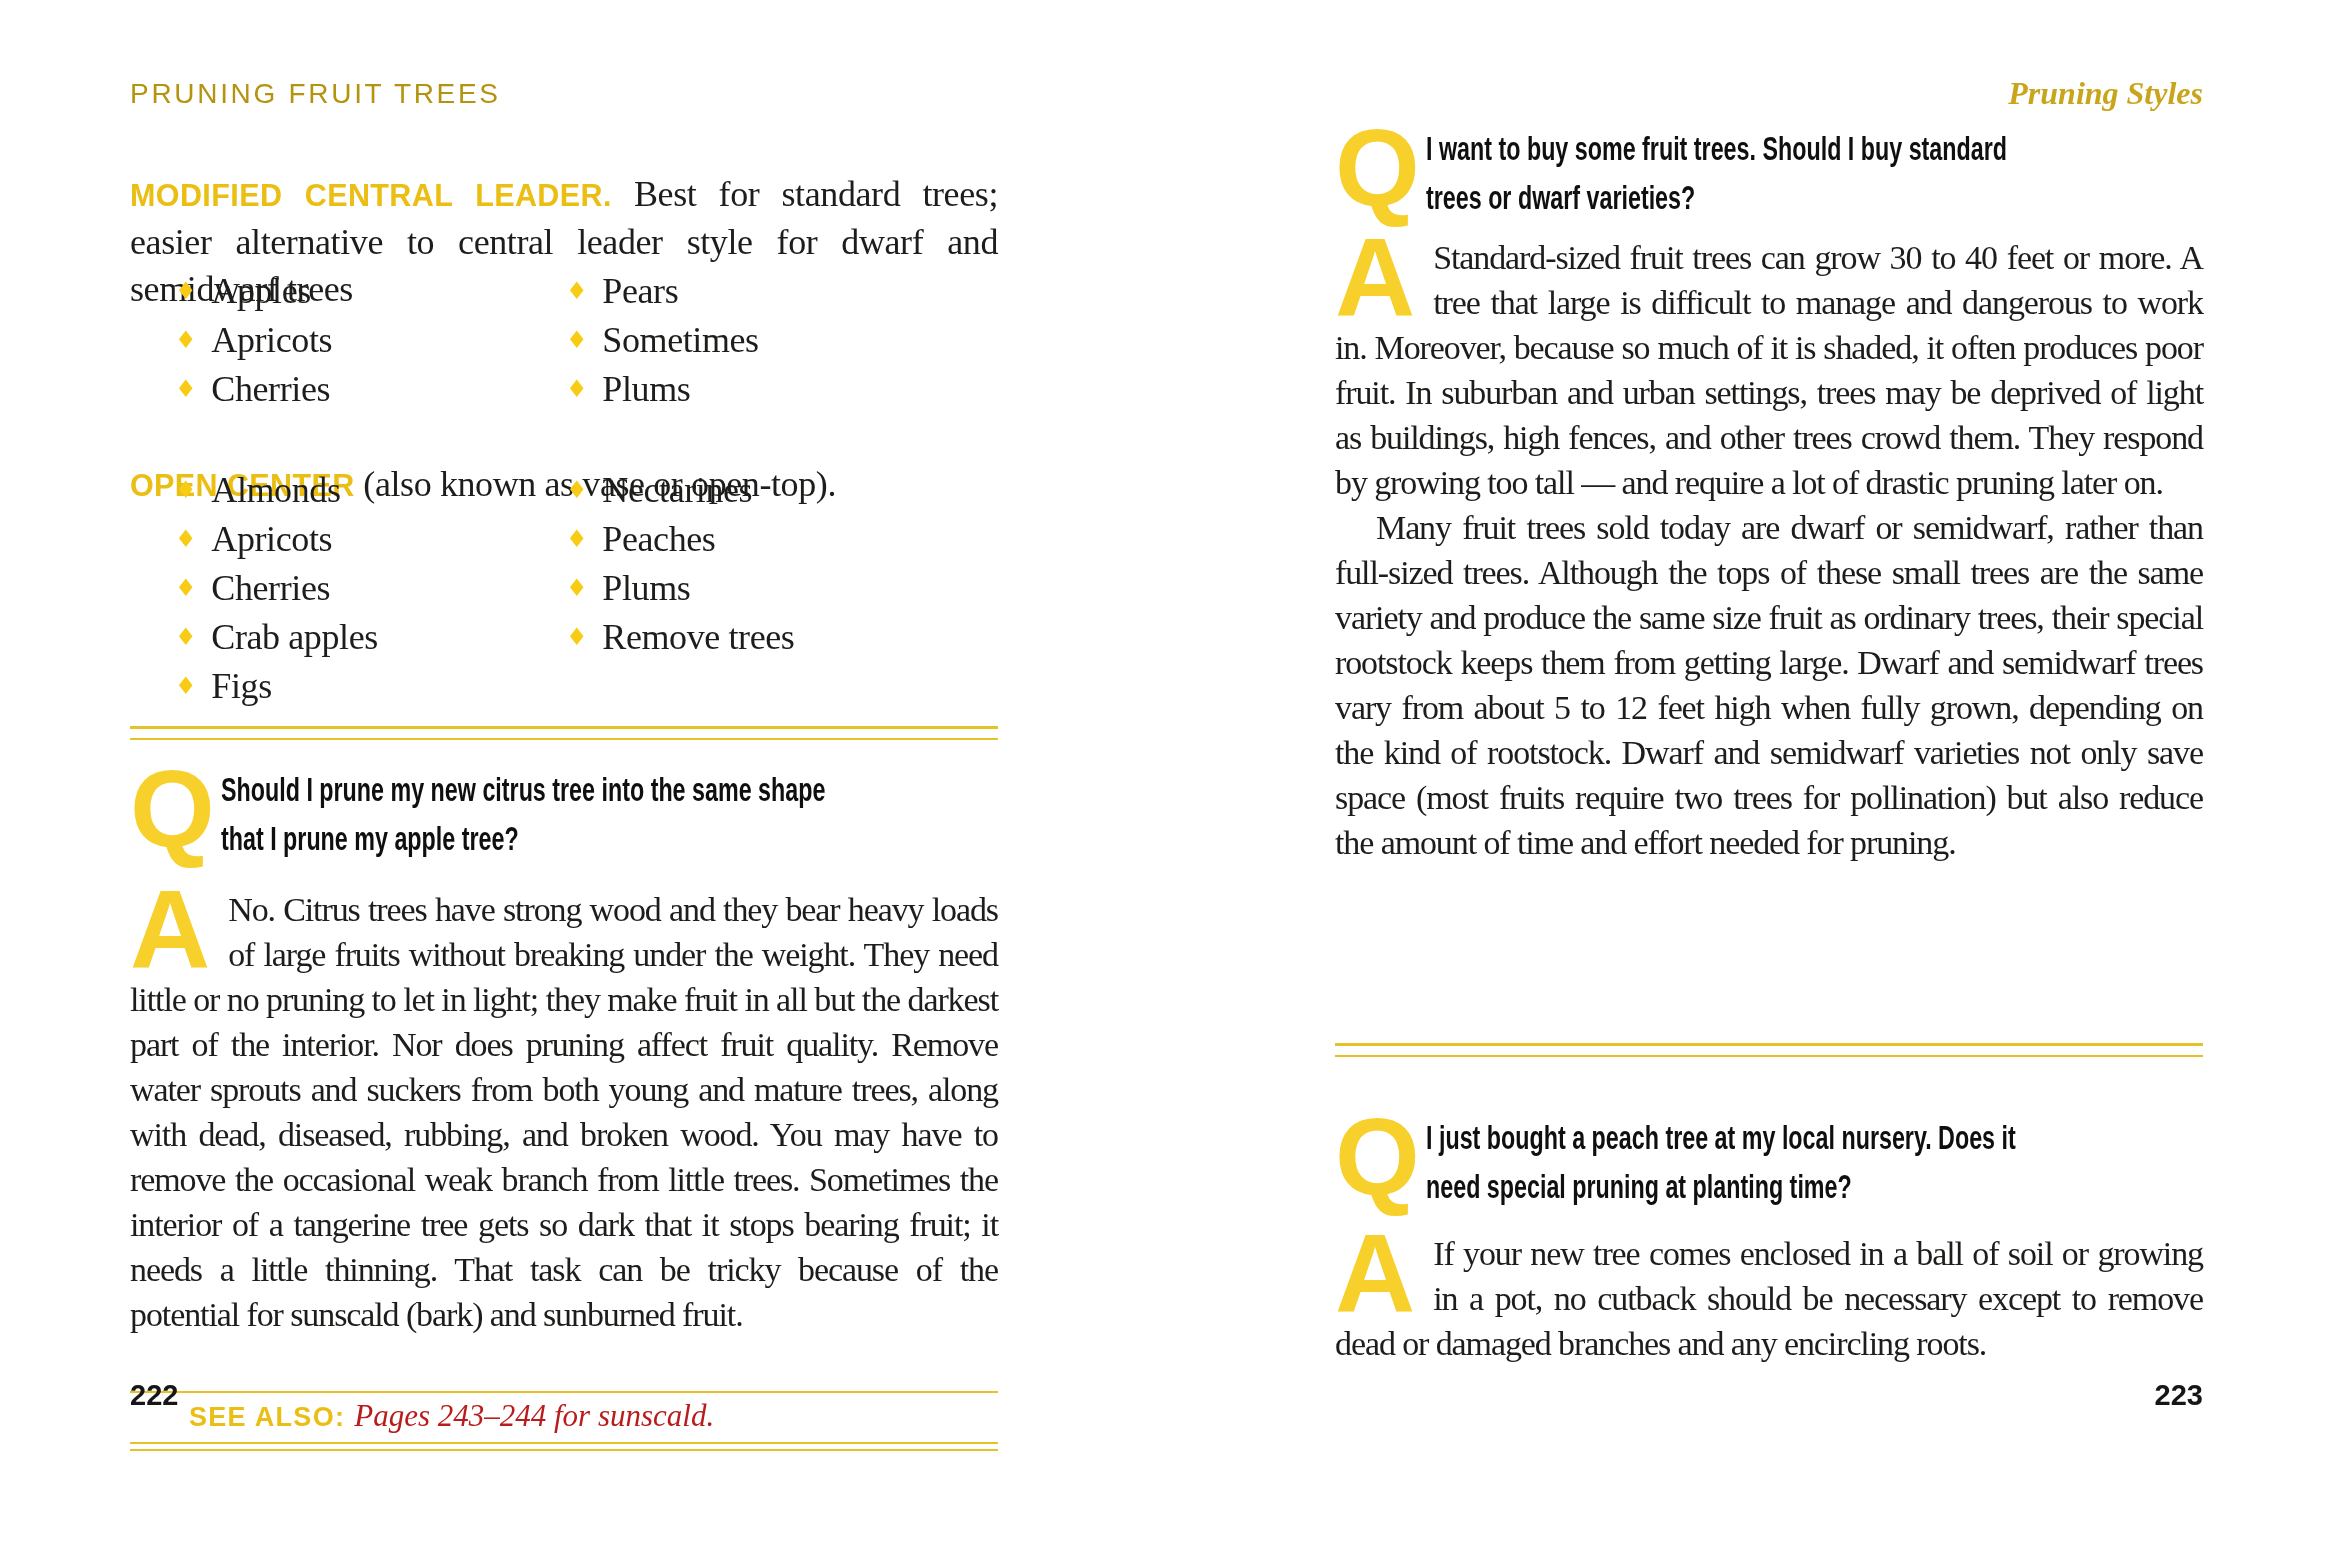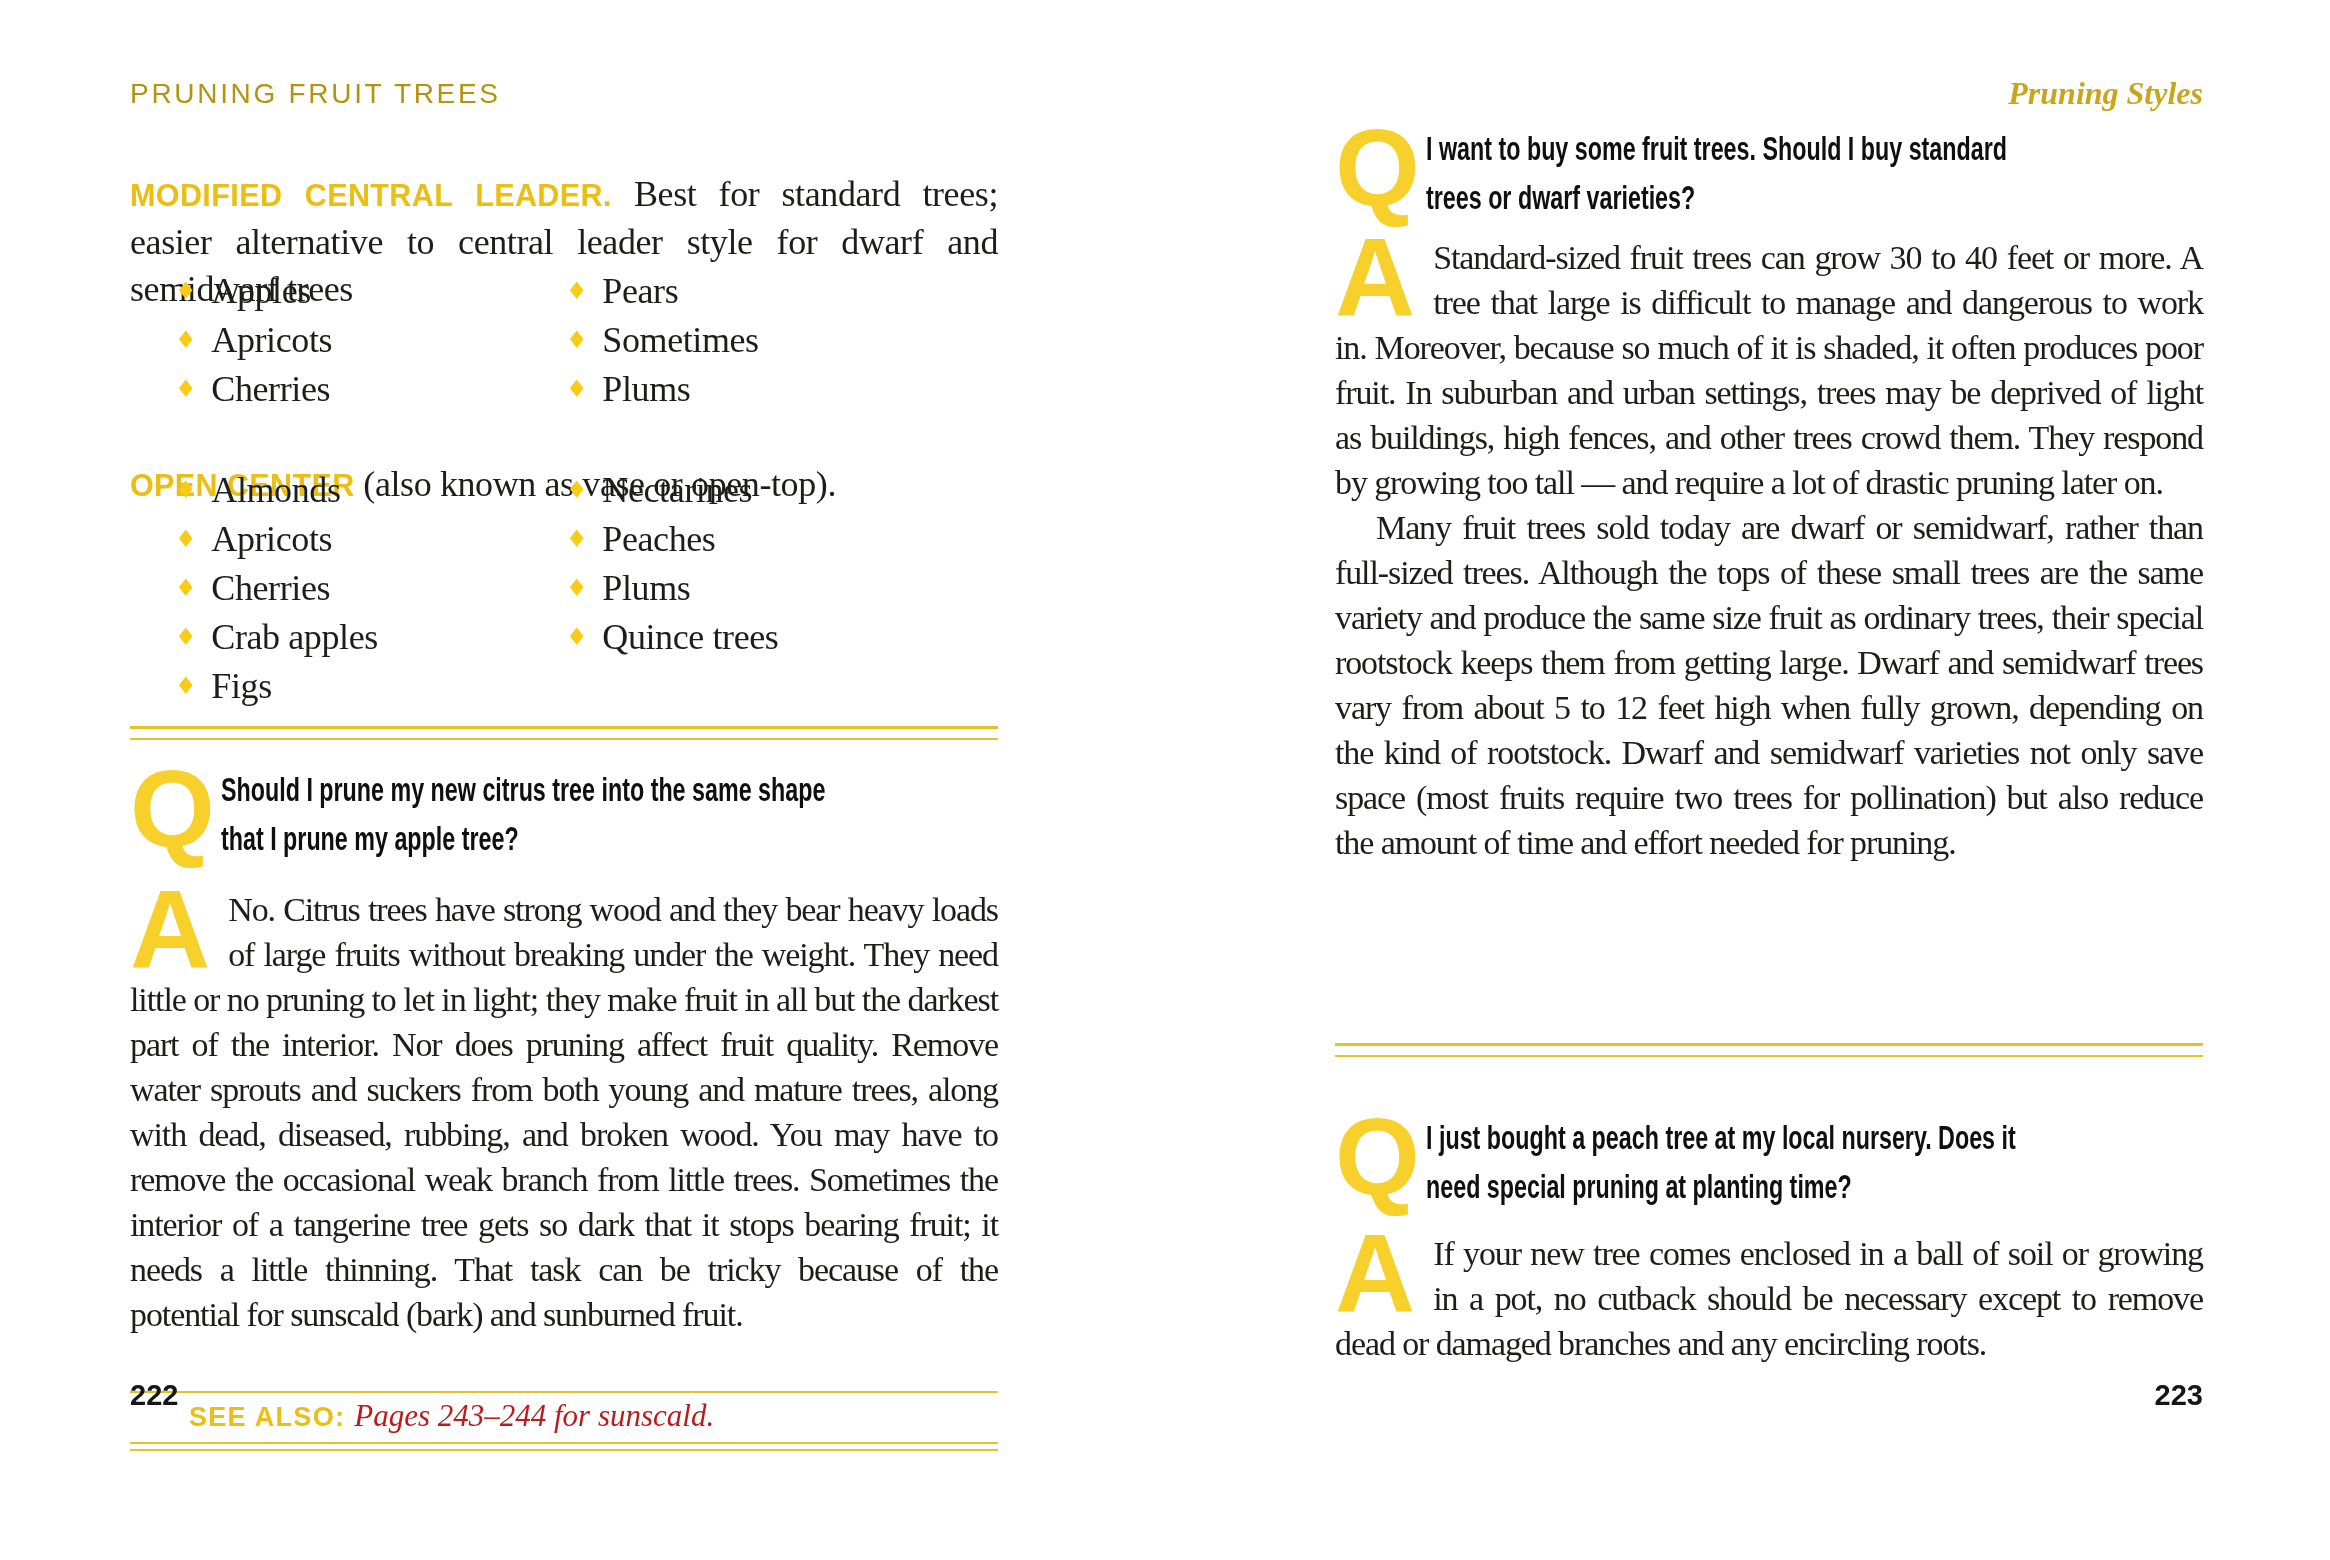--- a/index.html
+++ b/index.html
@@ -132,21 +132,21 @@
   <p class="style-para second"><span class="style-label">OPEN CENTER</span><span> (also known as vase or open-top).</span></p>
 
   <div class="fruit-list list-two">
       <div class="li"><span class="diamond">♦</span><span class="li-label">Almonds</span></div>
       <div class="li"><span class="diamond">♦</span><span class="li-label">Nectarines</span></div>
       <div class="li"><span class="diamond">♦</span><span class="li-label">Apricots</span></div>
       <div class="li"><span class="diamond">♦</span><span class="li-label">Peaches</span></div>
       <div class="li"><span class="diamond">♦</span><span class="li-label">Cherries</span></div>
       <div class="li"><span class="diamond">♦</span><span class="li-label">Plums</span></div>
       <div class="li"><span class="diamond">♦</span><span class="li-label">Crab apples</span></div>
-      <div class="li"><span class="diamond">♦</span><span class="li-label">Quince trees</span></div>
+      <div class="li"><span class="diamond">♦</span><span class="li-label">Remove trees</span></div>
       <div class="li"><span class="diamond">♦</span><span class="li-label">Figs</span></div>
       <div class="li"></div>
     </div>
 
   <div class="divider"></div>
 
   <div class="question">
       <span class="q-letter">Q</span>
       <span class="q-text">Should I prune my new citrus tree into the same shape
 that I prune my apple tree?</span>

